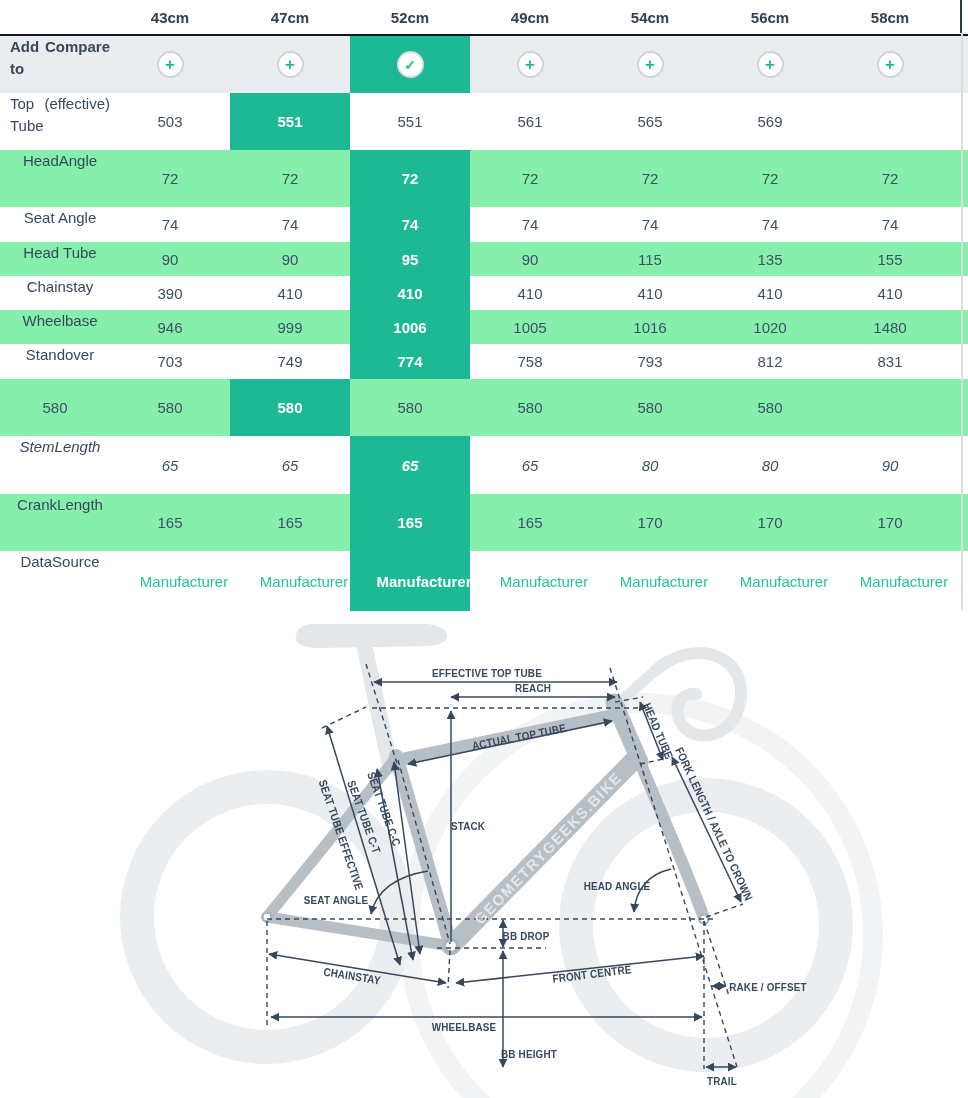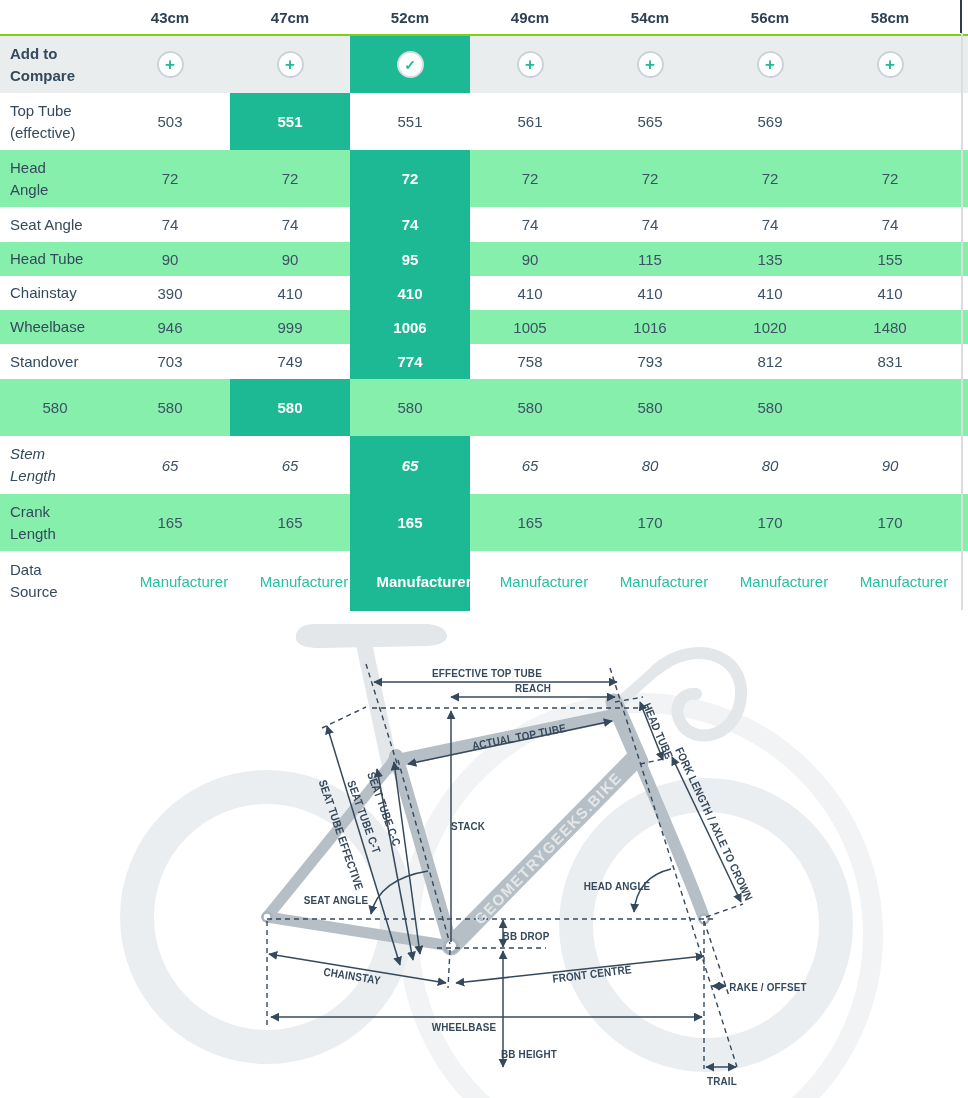--- a/index.html
+++ b/index.html
@@ -2,23 +2,23 @@
 <html><head>
 <meta charset="utf-8">
 <style>
   html,body{margin:0;padding:0;background:#fff;}
   #app{position:relative;width:968px;height:1098px;background:#fff;overflow:hidden;
        font-family:"Liberation Sans",sans-serif;color:#35495c;}
   
   #geo-table{position:absolute;left:0;top:0;width:968px;overflow:hidden;}
   .trow{display:grid;grid-template-columns:110px repeat(8,120px);align-items:stretch;}
   .tcell{display:flex;align-items:center;justify-content:center;font-size:15px;color:#3d5166;}
-  .tcell.lab{justify-content:flex-start;padding-left:10px;flex-direction:column;align-items:flex-start;
+  .tcell.lab{justify-content:flex-start;padding-left:10px;flex-direction:row;align-items:flex-start;
              justify-content:center;color:#35495c;line-height:1.45;}
-  .thead{height:34px;border-bottom:2px solid #84cc16;}
+  .thead{height:34px;border-bottom:2px solid #0f172a;}
   .thead .tcell{font-weight:bold;color:#2e4154;}
   .stripe{background:#86efac;}
   .compare-bg{background:#e9edee;}
   .hl{background:#1cb994;color:#fff !important;font-weight:bold;}
   .trow .hl.tcell{color:#fff;}
   .bold div{font-weight:bold;}
   .circle-btn{width:27px;height:27px;border-radius:50%;border:2px solid #ccd3d8;background:#fff;
               display:flex;align-items:center;justify-content:center;padding:0;cursor:pointer;}
   .circle-btn span{color:#1fbd97;font-size:17px;font-weight:bold;line-height:1;}
   .circle-btn.checked{border-color:#d8dde0;}

